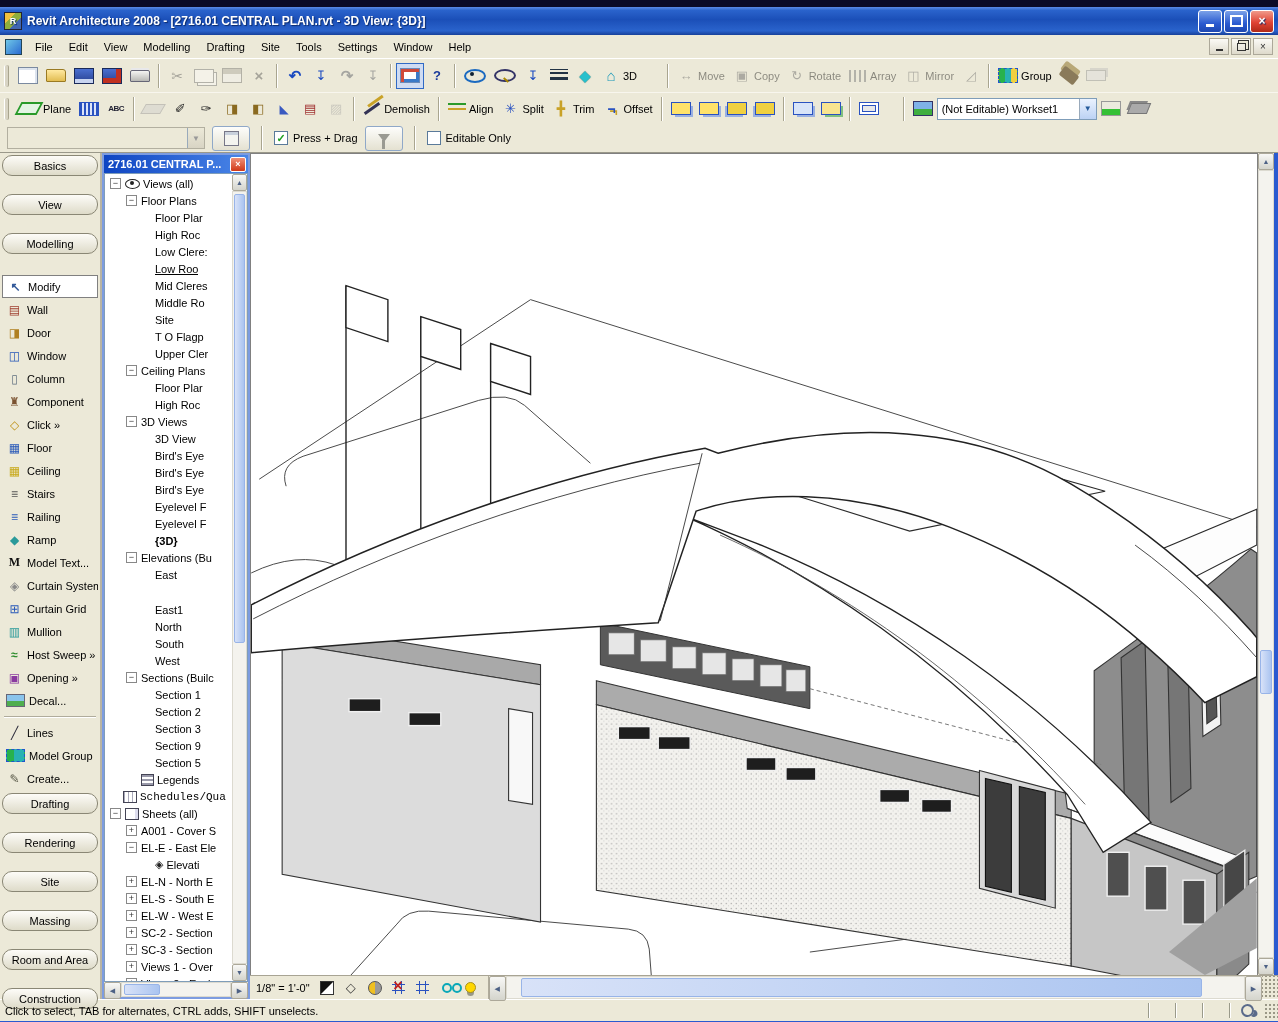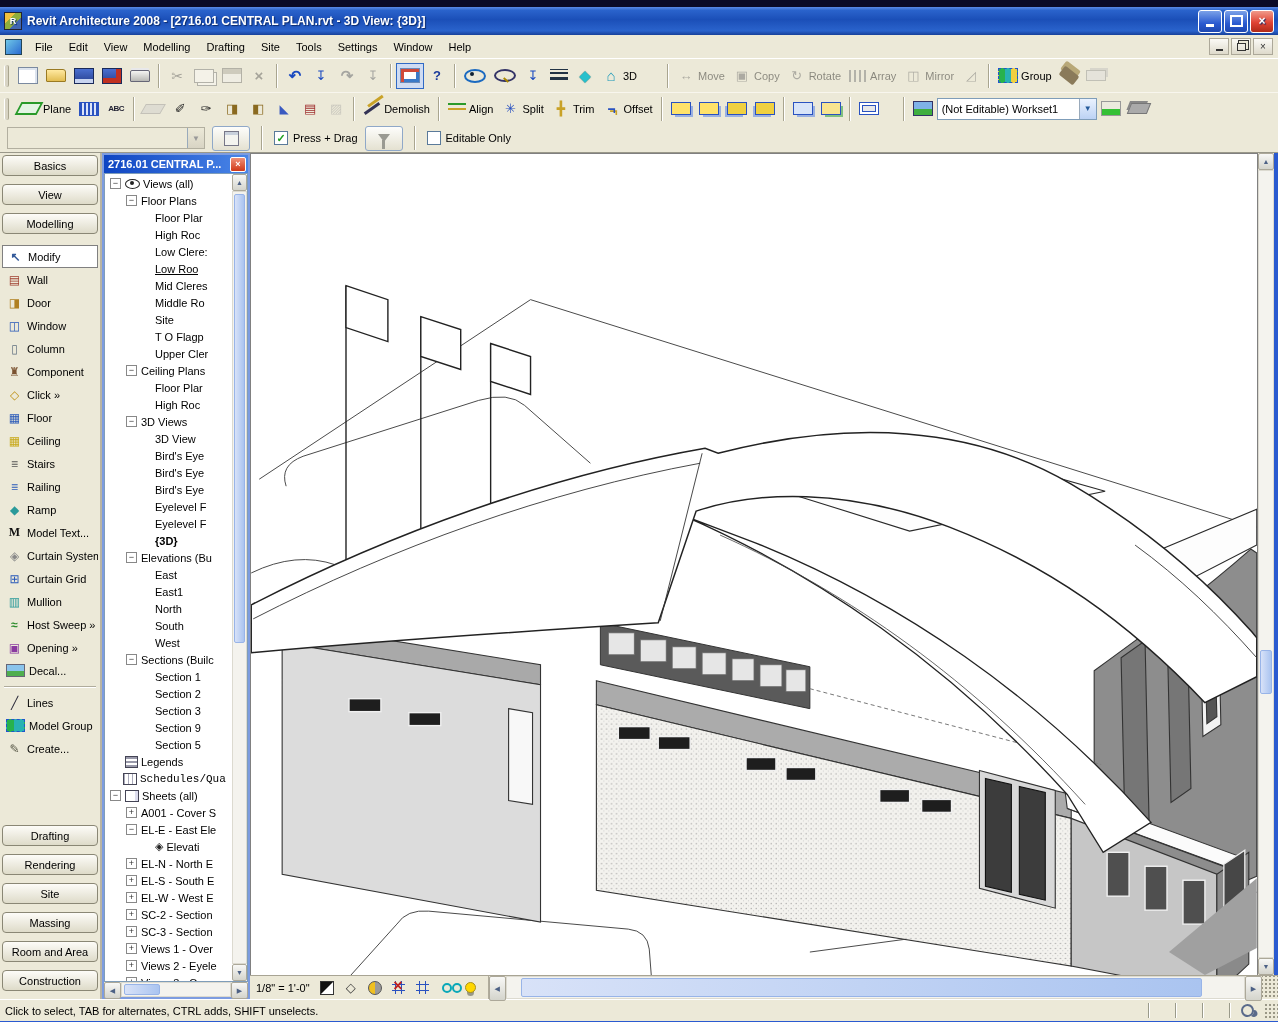--- a/index.html
+++ b/index.html
@@ -92,21 +92,21 @@
   .obtn{width:36px;height:23px;border:1px solid #8fa8c8;border-radius:3px;background:linear-gradient(#fdfdfb,#e4e1d1);display:flex;align-items:center;justify-content:center;}
   .props-glyph{width:13px;height:13px;background:#f4f4f0;border:1px solid #778;box-shadow:inset 0 3px 0 #c8d0dc;}
   .funnel{width:0;height:0;border-left:6px solid transparent;border-right:6px solid transparent;border-top:8px solid #9a9a92;position:relative;}
   .funnel::after{content:"";position:absolute;left:-1.5px;top:-2px;width:3px;height:9px;background:#9a9a92;}
   .chk{width:12px;height:12px;border:1px solid #5a7a9a;background:#fff;display:flex;align-items:center;justify-content:center;color:#21a121;font-weight:bold;font-size:11px;}
   .chkrow{display:flex;align-items:center;gap:5px;}
   
   .main{display:flex;height:846px;}
   
   .designbar{width:102px;flex:0 0 102px;background:#ece9d8;border-right:2px solid #b8b4a4;display:flex;flex-direction:column;padding:2px 2px 0 2px;box-sizing:border-box;}
-  .db-tab{height:19px;margin-bottom:8px;background:linear-gradient(#fdfcf8,#dedbc9);border:1px solid #8a8775;border-radius:4px;display:flex;align-items:center;justify-content:center;text-align:center;}
+  .db-tab{height:19px;margin-bottom:18px;background:linear-gradient(#fdfcf8,#dedbc9);border:1px solid #8a8775;border-radius:10px;display:flex;align-items:center;justify-content:center;text-align:center;}
   .db-tools{flex:0 0 auto;display:flex;flex-direction:column;padding:3px 0;}
   .db-tool{height:23px;display:flex;align-items:center;gap:4px;padding:0 1px 0 4px;white-space:nowrap;overflow:hidden;}
   .db-tool.active{background:#fff;border:1px solid #808080;height:21px;}
   .db-sep{height:1px;background:#b0ac9c;box-shadow:0 1px 0 #fff;margin:4px 2px;}
   .db-spacer{flex:1;}
   .dbi{flex:0 0 17px;text-align:center;font-size:12px;}
   .dbi-modify{color:#335a9a;font-weight:bold;}
   .dbi-wall{color:#a04030;} .dbi-door{color:#b08020;} .dbi-window{color:#2858b8;}
   .dbi-column{color:#607080;} .dbi-component{color:#7a5230;} .dbi-roof{color:#c0951f;}
   .dbi-floor{color:#2858b8;} .dbi-ceiling{color:#c8a818;} .dbi-stairs{color:#555;}
@@ -660,21 +660,21 @@
               <span class="lbl bold">{3D}</span>
             </div>
             <div class="tree-row" style="padding-left: 21px;">
               <span class="exp">−</span>
               <span class="lbl">Elevations (Bu</span>
             </div>
             <div class="tree-row" style="padding-left: 37px;">
               <span class="sp13"></span>
               <span class="lbl">East</span>
             </div>
-            <div class="tree-row" style="padding-left: 37px;">
+            <div class="tree-row" style="padding-left: 37px; margin-top: 18px;">
               <span class="sp13"></span>
               <span class="lbl">East1</span>
             </div>
             <div class="tree-row" style="padding-left: 37px;">
               <span class="sp13"></span>
               <span class="lbl">North</span>
             </div>
             <div class="tree-row" style="padding-left: 37px;">
               <span class="sp13"></span>
               <span class="lbl">South</span>
@@ -700,21 +700,21 @@
               <span class="lbl">Section 3</span>
             </div>
             <div class="tree-row" style="padding-left: 37px;">
               <span class="sp13"></span>
               <span class="lbl">Section 9</span>
             </div>
             <div class="tree-row" style="padding-left: 37px;">
               <span class="sp13"></span>
               <span class="lbl">Section 5</span>
             </div>
-            <div class="tree-row" style="padding-left: 7px;">
+            <div class="tree-row" style="padding-left: 23px;">
               <span class="sp13"></span>
               <span class="ticon ti-legend"></span>
               <span class="lbl">Legends</span>
             </div>
             <div class="tree-row" style="padding-left: 5px; font-family: Liberation Mono, monospace;">
               <span class="sp13"></span>
               <span class="ticon ti-schedule"></span>
               <span class="lbl">Schedules/Qua</span>
             </div>
             <div class="tree-row" style="padding-left: 5px;">

